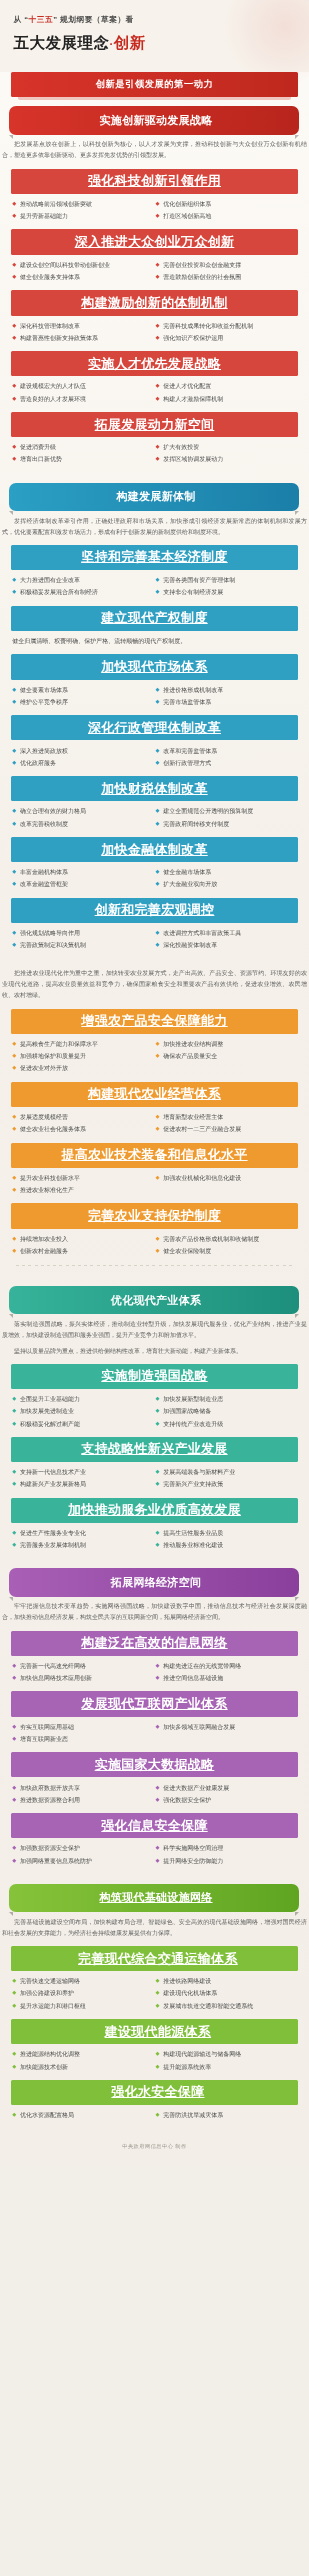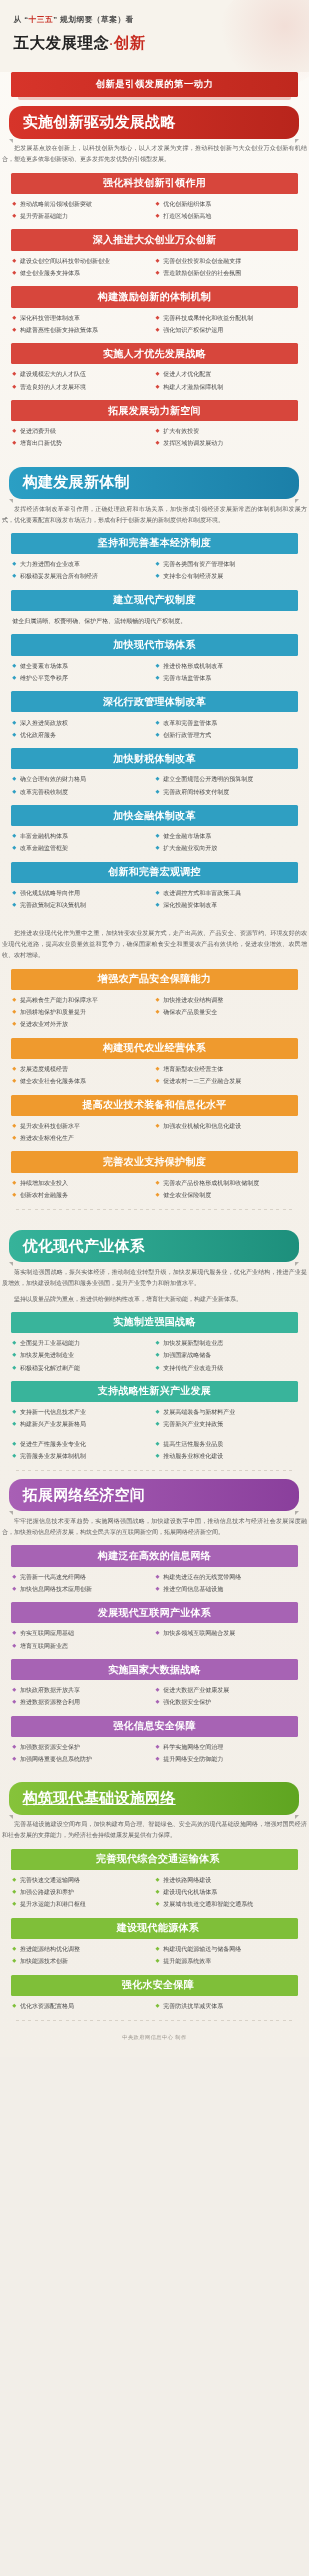--- a/index.html
+++ b/index.html
@@ -55,24 +55,25 @@
   }
 
   
   .ribbon-wrap { position: relative; margin: 0 0 3.1px 0; }
   .ribbon {
     position: relative;
     display: block;
     margin: 0 10.3px 0 9.3px;
     padding: 6.7px 9.3px 6.7px 13.4px;
     color: #fff;
-    font-size: 15px;
+    font-size: 11px;
     font-weight: bold;
     letter-spacing: 0.3px;
-    border-radius: 13px;
+    text-align: center;
+    border-radius: 7px;
   }
   .ribbon.red   { background: linear-gradient(90deg,#d7342a,#b8251c); }
   .ribbon.blue  { background: linear-gradient(90deg,#2b9fc4,#1b7fa8); }
   .ribbon.orange{ background: linear-gradient(90deg,#f09a2c,#e07a18); }
   .ribbon.teal  { background: linear-gradient(90deg,#36b39a,#1d8f7c); margin-top: 20px; }
   .ribbon.purple{ background: linear-gradient(90deg,#a85fb5,#8a3f9c); }
   .ribbon.green { background: linear-gradient(90deg,#86c33a,#5fa521); text-decoration: underline; }
   .ribbon::before, .ribbon::after {
     content:"";
     position:absolute;
@@ -111,26 +112,27 @@
     border-radius: 0 0 2.1px 2.1px;
   }
 
   
   .sub {
     margin: 7.2px 11.3px 0 11.3px;
   }
   .sub-title {
     display: block;
     text-align: center;
-    font-size: 10px;
+    font-size: 13px;
     font-weight: bold;
     color: #fff;
     padding: 3.6px 5.2px;
     border-radius: 1.5px;
     letter-spacing: 0.3px;
+    text-decoration: underline;
   }
   .c-red    .sub-title { background: #d7463c; }
   .c-blue   .sub-title { background: #2f9fc2; }
   .c-orange .sub-title { background: #ef9a2e; }
   .c-teal   .sub-title { background: #39b49b; }
   .c-purple .sub-title { background: #a763b4; }
   .c-green  .sub-title { background: #7fbf39; padding-left: 12px; }
 
   .para {
     margin: 4.6px 2.1px 2.1px 2.1px;
@@ -679,20 +681,21 @@
   </div>
 
   <div class="bullet">
     <span class="mark">◆</span>
     <span class="txt">完善新兴产业支持政策</span>
   </div>
 </div>
   </div>
 
   <div class="sub">
+    <span class="sub-title">加快推动服务业优质高效发展</span>
     <div class="bullets">
   <div class="bullet">
     <span class="mark">◆</span>
     <span class="txt">促进生产性服务业专业化</span>
   </div>
 
   <div class="bullet">
     <span class="mark">◆</span>
     <span class="txt">提高生活性服务业品质</span>
   </div>

